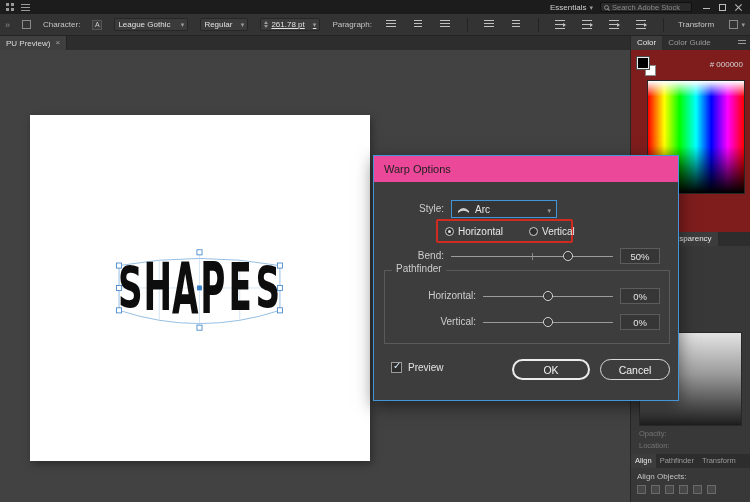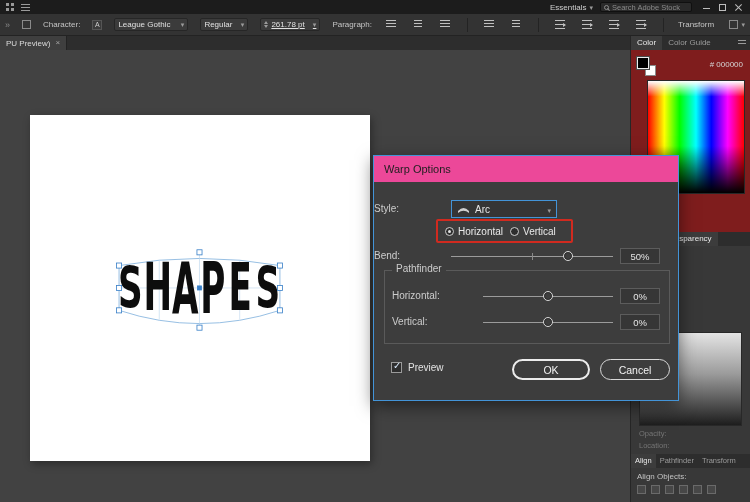--- a/index.html
+++ b/index.html
@@ -109,28 +109,28 @@
   .rp-tabs3 .rp-tab { padding:0 4px; font-size:7.5px; }
   .align-objects-label { color:#c4c4c4; font-size:8px; padding:4px 6px 2px; }
   .align-icons { display:flex; gap:5px; padding:2px 6px; }
   .al-ic { width:9px; height:9px; border:1px solid #6a6a6a; background:#474747; }
 
   
   .dialog { position:absolute; left:373px; top:155px; width:306px; height:246px; background:#3d3d3d;
     border:1px solid #4394d8; box-shadow:0 5px 16px rgba(0,0,0,0.5); font-size:10px; color:#cdcdcd; z-index:10; }
   .dialog-title { height:26px; background:#ec4899; color:#1f1f1f; font-size:11px;
     display:flex; align-items:center; padding:0 10px; }
-  .d-label { position:absolute; color:#cdcdcd; }
+  .d-label { position:absolute; text-align:right; color:#cdcdcd; }
   .lbl-style { left:0; top:44px; width:70px; height:18px; line-height:18px; }
   .style-select { position:absolute; left:77px; top:44px; width:106px; height:18px; background:#353535;
     border:1px solid #4394d8; display:flex; align-items:center; gap:5px; padding:0 5px; color:#e6e6e6; }
   .style-select .chev { margin-left:auto; }
   .red-box { position:absolute; left:62px; top:63px; width:137px; height:24px;
     border:2px solid #d12a1f; border-radius:2px; }
-  .radio-row { position:absolute; left:71px; top:67px; height:16px; display:flex; align-items:center; gap:7px; }
+  .radio-row { position:absolute; left:71px; top:67px; height:16px; display:flex; align-items:center; gap:26px; }
   .radio { display:flex; align-items:center; gap:4px; color:#e9e9e9; }
   .rdot { width:9px; height:9px; border-radius:50%; border:1px solid #cfcfcf; background:#2e2e2e;
     position:relative; flex:none; }
   .rdot.sel::after { content:""; position:absolute; inset:2px; border-radius:50%; background:#e4e4e4; }
   .lbl-bend { left:0; top:92px; width:70px; height:16px; line-height:16px; }
   .slider { position:absolute; height:16px; }
   .slider .track { position:absolute; left:0; right:0; top:8px; height:1px; background:#9b9b9b; }
   .slider .tick { position:absolute; left:50%; top:5px; width:1px; height:7px; background:#8a8a8a; }
   .slider .handle { position:absolute; top:3px; width:10px; height:10px; border-radius:50%;
     background:#3d3d3d; border:1px solid #d8d8d8; box-shadow:inset 0 0 0 1px #292929; }

